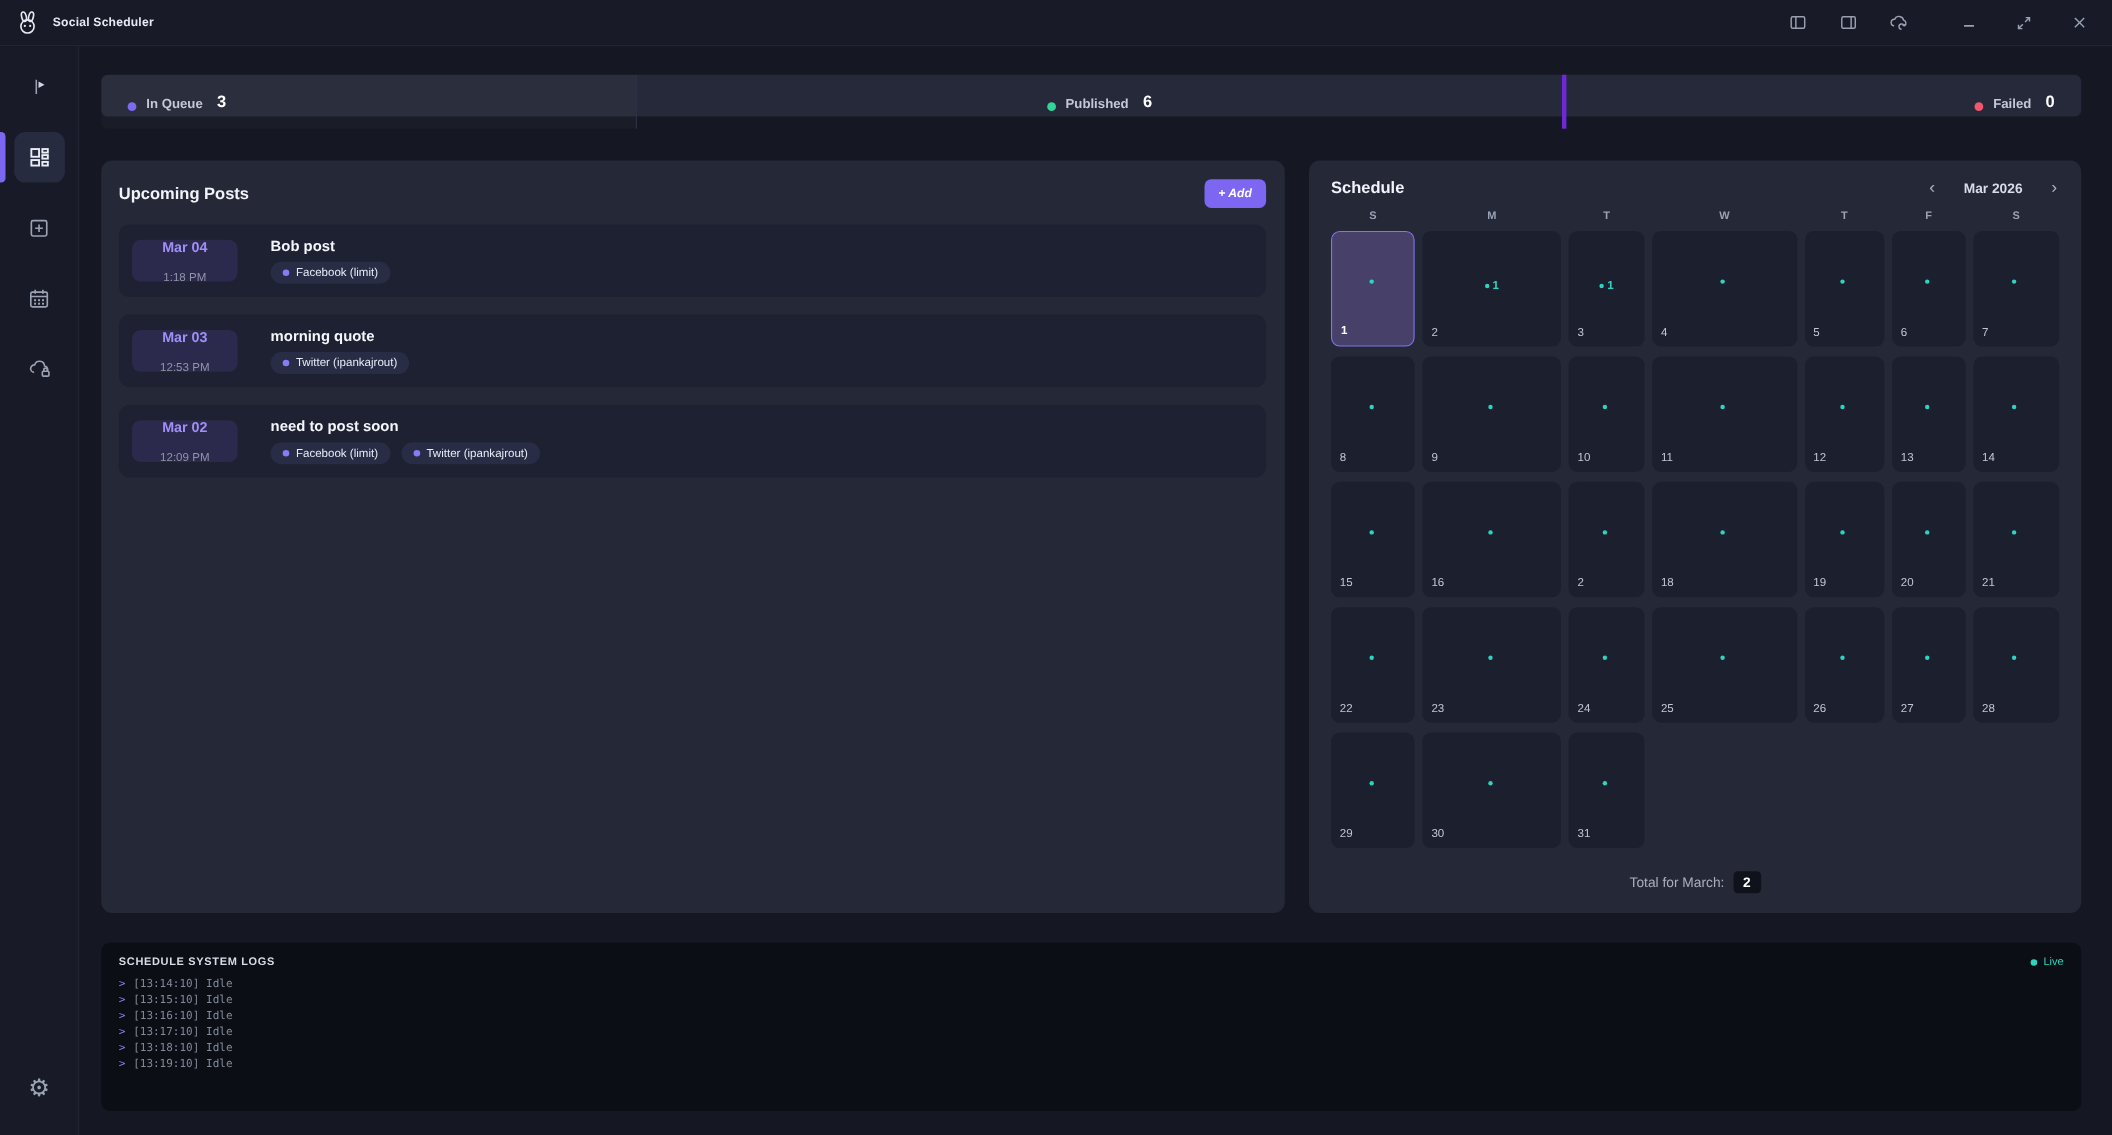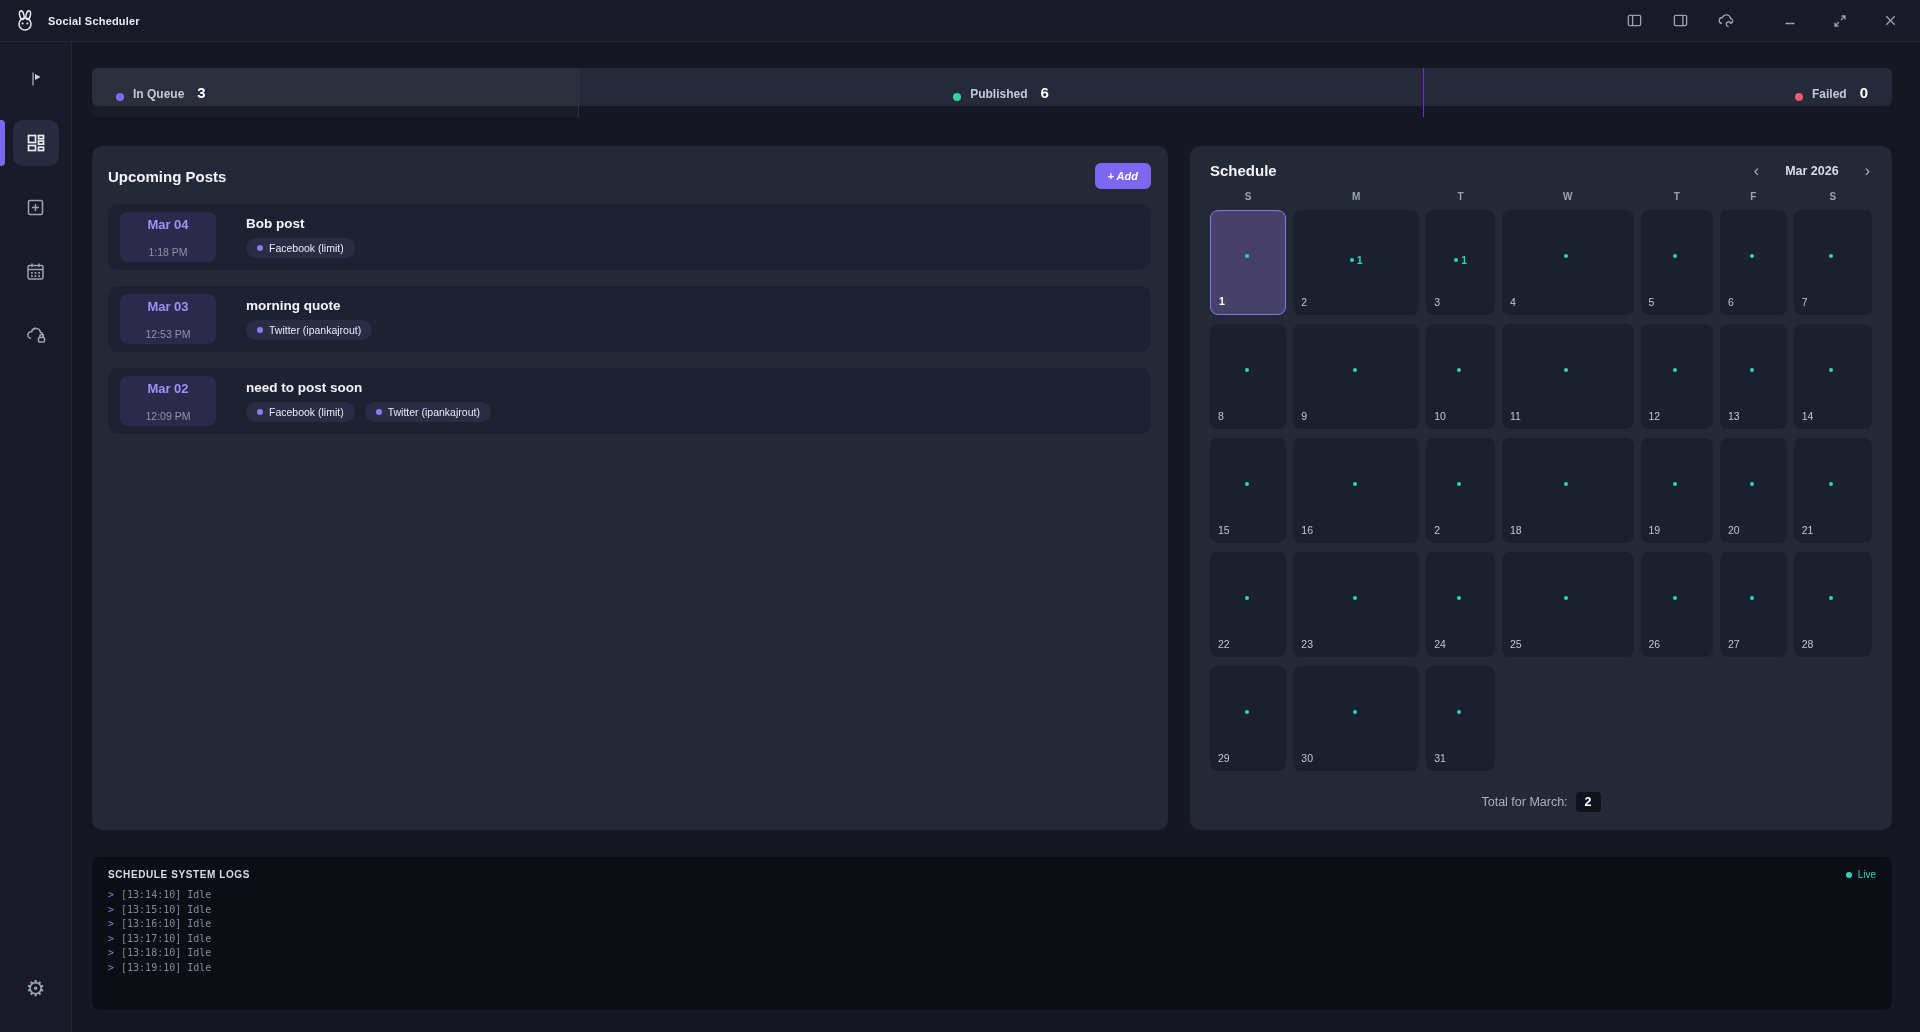--- a/index.html
+++ b/index.html
@@ -46,39 +46,39 @@
   .side-item.gear{margin-top:auto;font-size:22px;line-height:1;color:#9aa2b4}
   
   .content{flex:1;min-width:0;display:flex;flex-direction:column;padding:26px 28px 22px 20px}
   
   .stats{
     height:38px;flex:0 0 38px;background:#252939;border-radius:6px;
     display:grid;grid-template-columns:27fr 47fr 26fr;align-items:stretch;
   }
   .stat{display:flex;align-items:flex-end;gap:9px;padding:16px 24px;font-size:12px}
   .stat.first{background:rgba(255,255,255,.025);border-radius:6px 0 0 6px}
-  .stat.mid{border-left:1px solid #2e3347;border-right:1px solid #6d28d9;justify-content:center}
+  .stat.mid{border-left:1px solid #2e3347;border-right:4px solid #6d28d9;justify-content:center}
   .stat.last{justify-content:flex-end}
   .dot{width:8px;height:8px;border-radius:50%;flex:0 0 8px}
   .stat-label{color:#c3c9d6;font-weight:bold}
   .stat-value{color:#fff;font-weight:bold;font-size:15px;margin-left:4px}
   
   .panels{display:flex;gap:22px;margin-top:40px;align-items:stretch}
   .panel{background:var(--panel);border-radius:10px}
   .posts-panel{flex:1;min-width:0;padding:17px 17px 17px 16px;display:flex;flex-direction:column}
   .panel-head{display:flex;align-items:center;justify-content:space-between}
   .panel-title{font-size:15px;font-weight:bold;color:#f2f4fa}
   .add-btn{
     background:var(--accent);color:#fff;font-size:11px;font-weight:bold;
     border:none;border-radius:6px;padding:7px 13px;cursor:pointer;font-family:inherit;font-style:italic;
   }
   .posts-list{margin-top:15px;display:flex;flex-direction:column;gap:16px}
   .post-card{height:66px;background:var(--card);border-radius:10px;display:flex;align-items:center;padding:8px 14px 8px 12px;cursor:pointer}
   .post-date-badge{
-    width:96px;height:50px;border-radius:8px;background:rgba(124,102,242,.14);
+    width:96px;height:38px;border-radius:8px;background:rgba(124,102,242,.14);
     display:flex;flex-direction:column;align-items:center;justify-content:center;gap:14px;flex:0 0 96px;
   }
   .post-date{font-size:13px;font-weight:bold;color:#a08ff7}
   .post-time{font-size:10.5px;color:#8f95a6}
   .post-body{margin-left:30px;display:flex;flex-direction:column;gap:7px;min-width:0}
   .post-title{font-size:13.5px;font-weight:bold;color:#f4f6fb}
   .post-badges{display:flex;gap:10px}
   .pill{
     display:inline-flex;align-items:center;gap:6px;background:#282c45;border-radius:10px;
     padding:3px 11px;height:20px;

